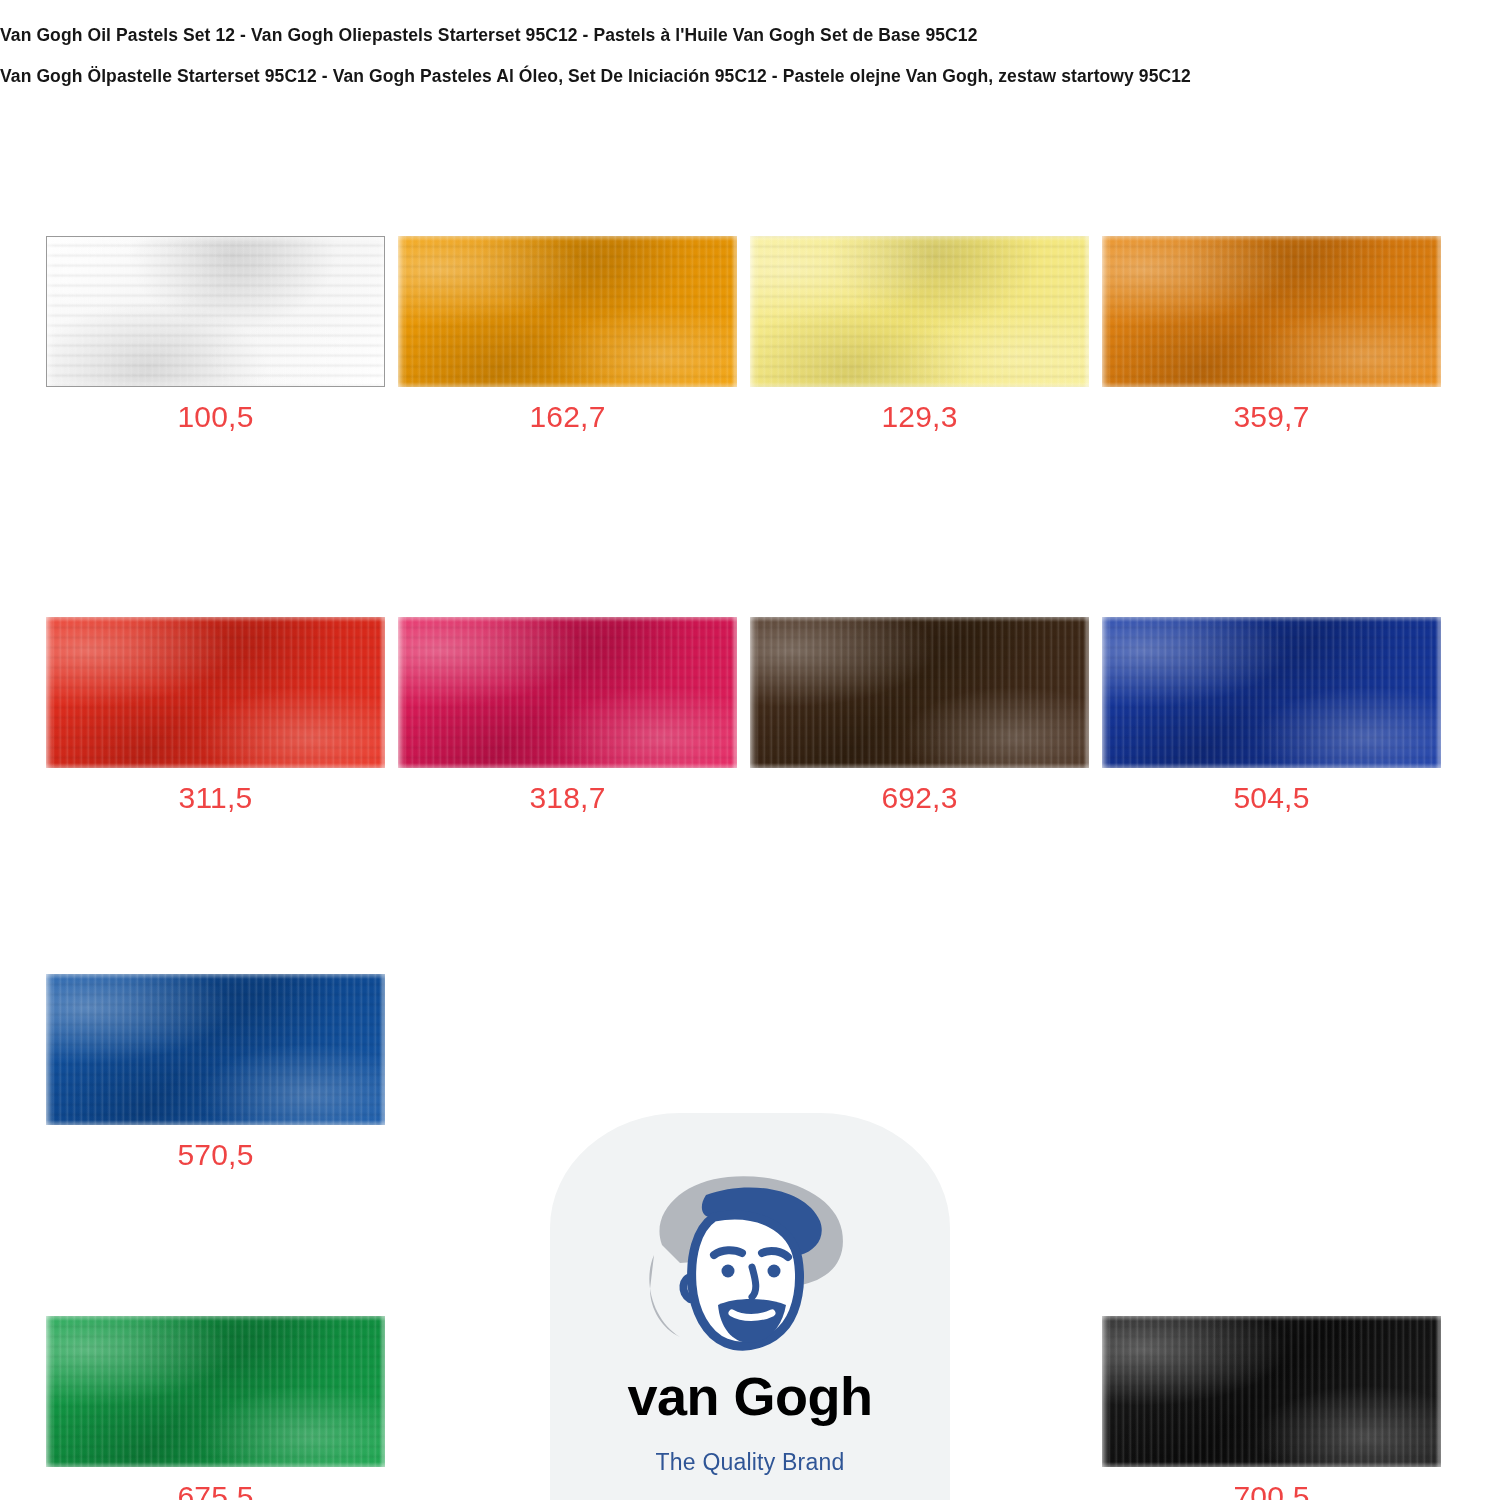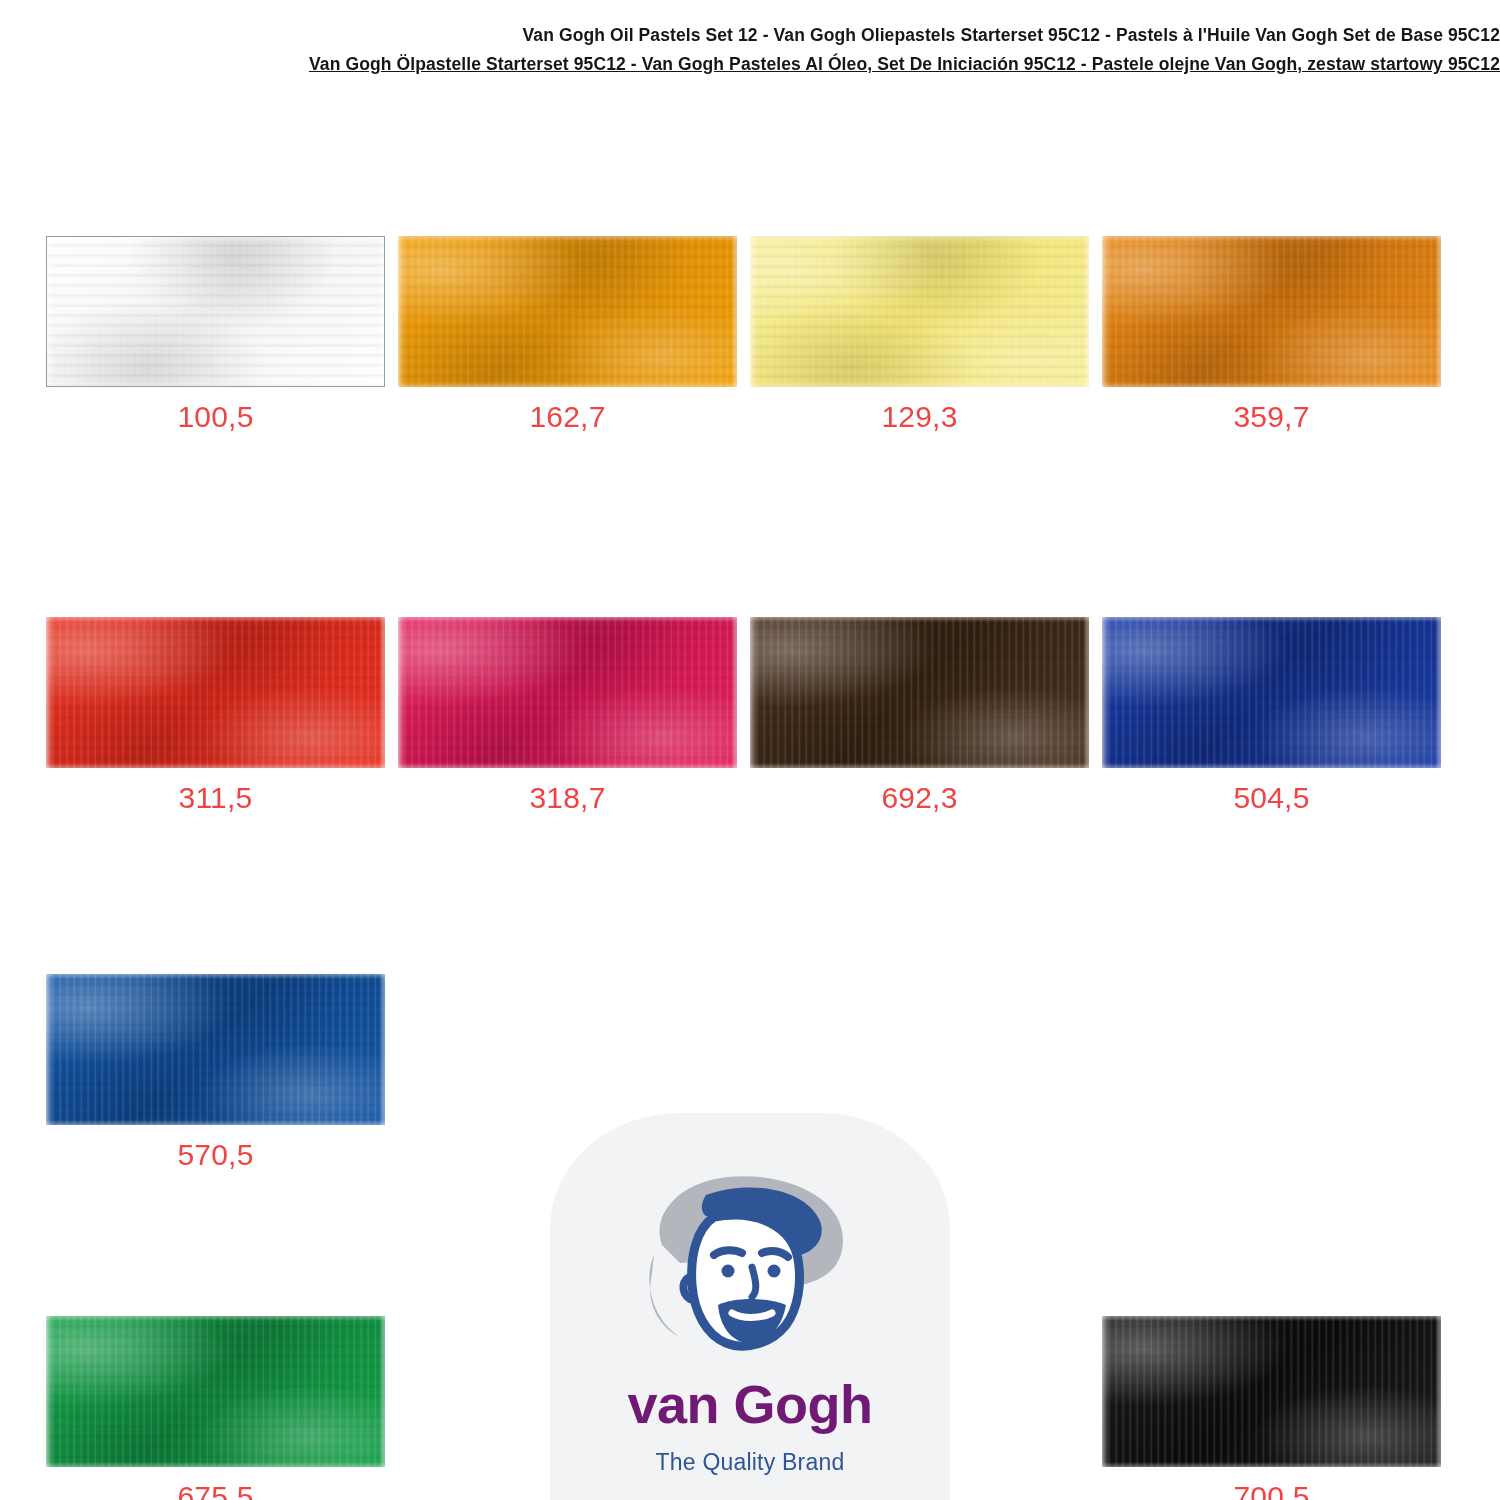--- a/index.html
+++ b/index.html
@@ -15,33 +15,32 @@
     color: #1a1a1a;
     overflow: hidden;
   }
 
   
   .header {
     position: absolute;
     left: 0;
     top: 22px;
     width: 1500px;
-    text-align: right;
+    text-align: left;
   }
   .header .line {
     font-size: 17.5px;
     font-weight: 600;
     letter-spacing: 0.1px;
     color: #161616;
     line-height: 1.55;
     white-space: nowrap;
   }
   .header .line + .line {
-    margin-top: 2px;
-    text-decoration: underline;
+    margin-top: 14px;
   }
 
   
   .grid {
     position: absolute;
     left: 46px;
     top: 236px;
     width: 1410px;
   }
   .row {
@@ -133,26 +132,26 @@
   }
   .logo svg {
     position: absolute;
     left: 50%;
     transform: translateX(-50%);
     top: 46px;
   }
   .logo .wordmark {
     position: absolute;
     left: 0;
-    top: 260px;
+    top: 252px;
     width: 400px;
     text-align: center;
     font-size: 54px;
     font-weight: 700;
-    color: #701a75;
+    color: #000000;
     letter-spacing: -0.5px;
   }
   .logo .tagline {
     position: absolute;
     left: 0;
     top: 336px;
     width: 400px;
     text-align: center;
     font-size: 23px;
     font-weight: 400;

